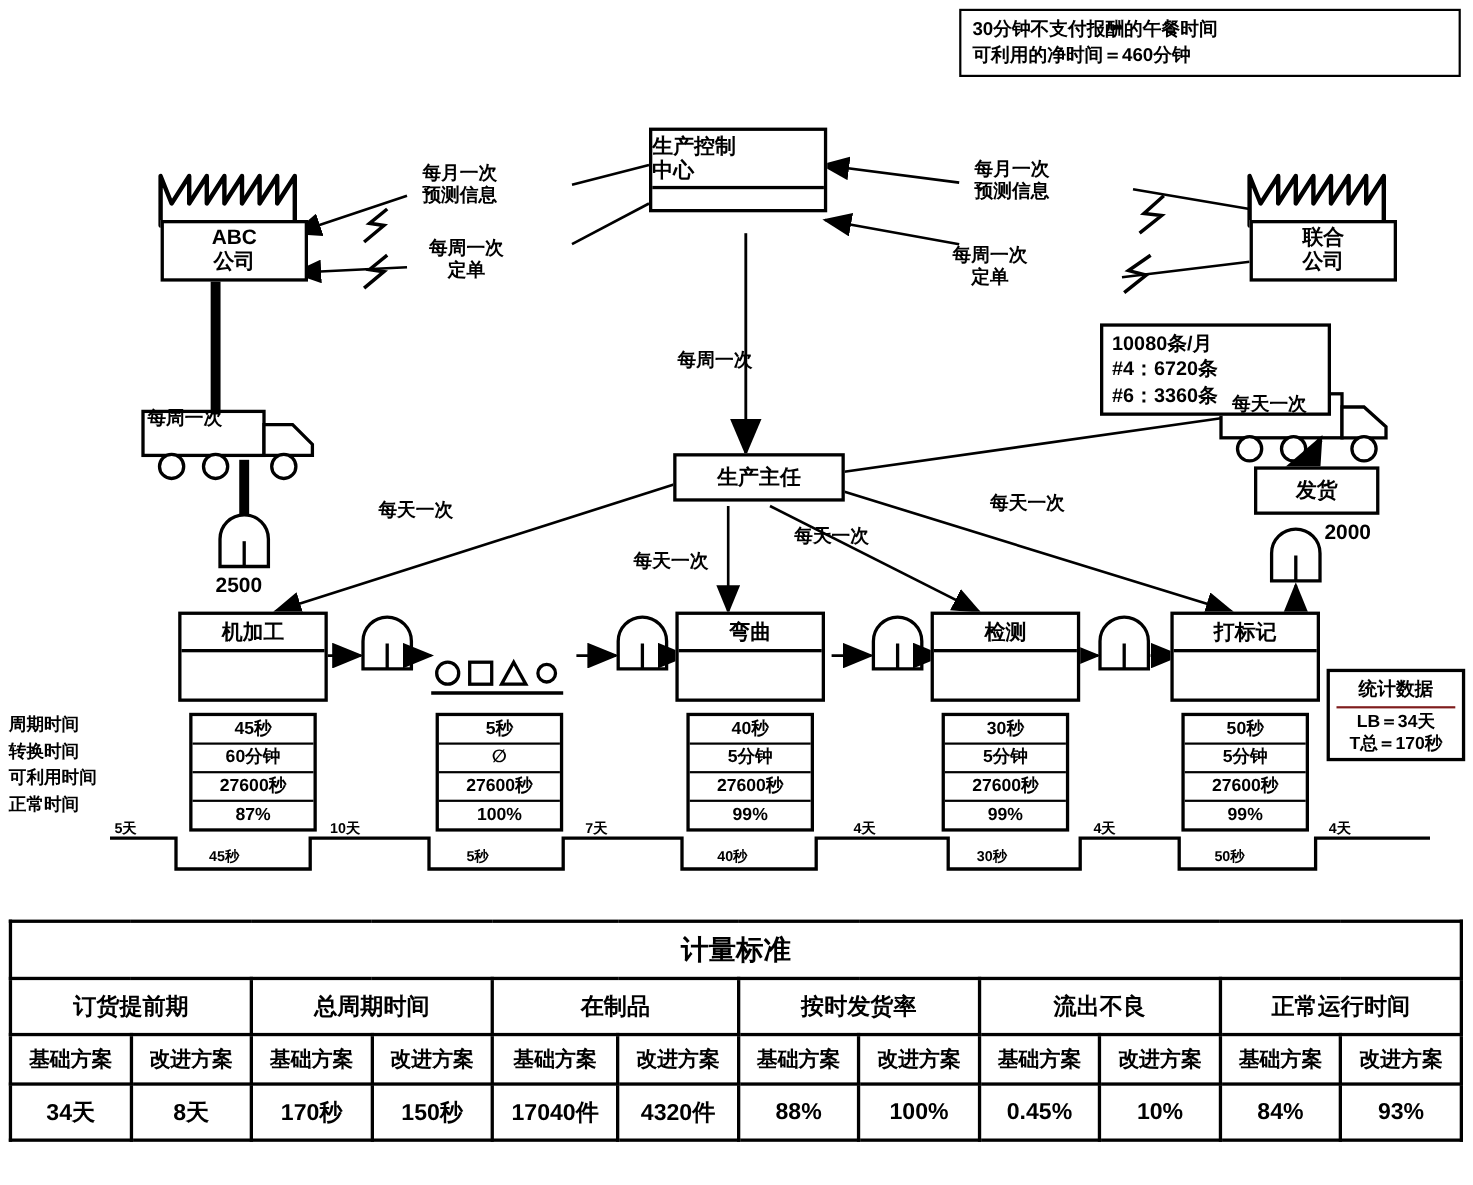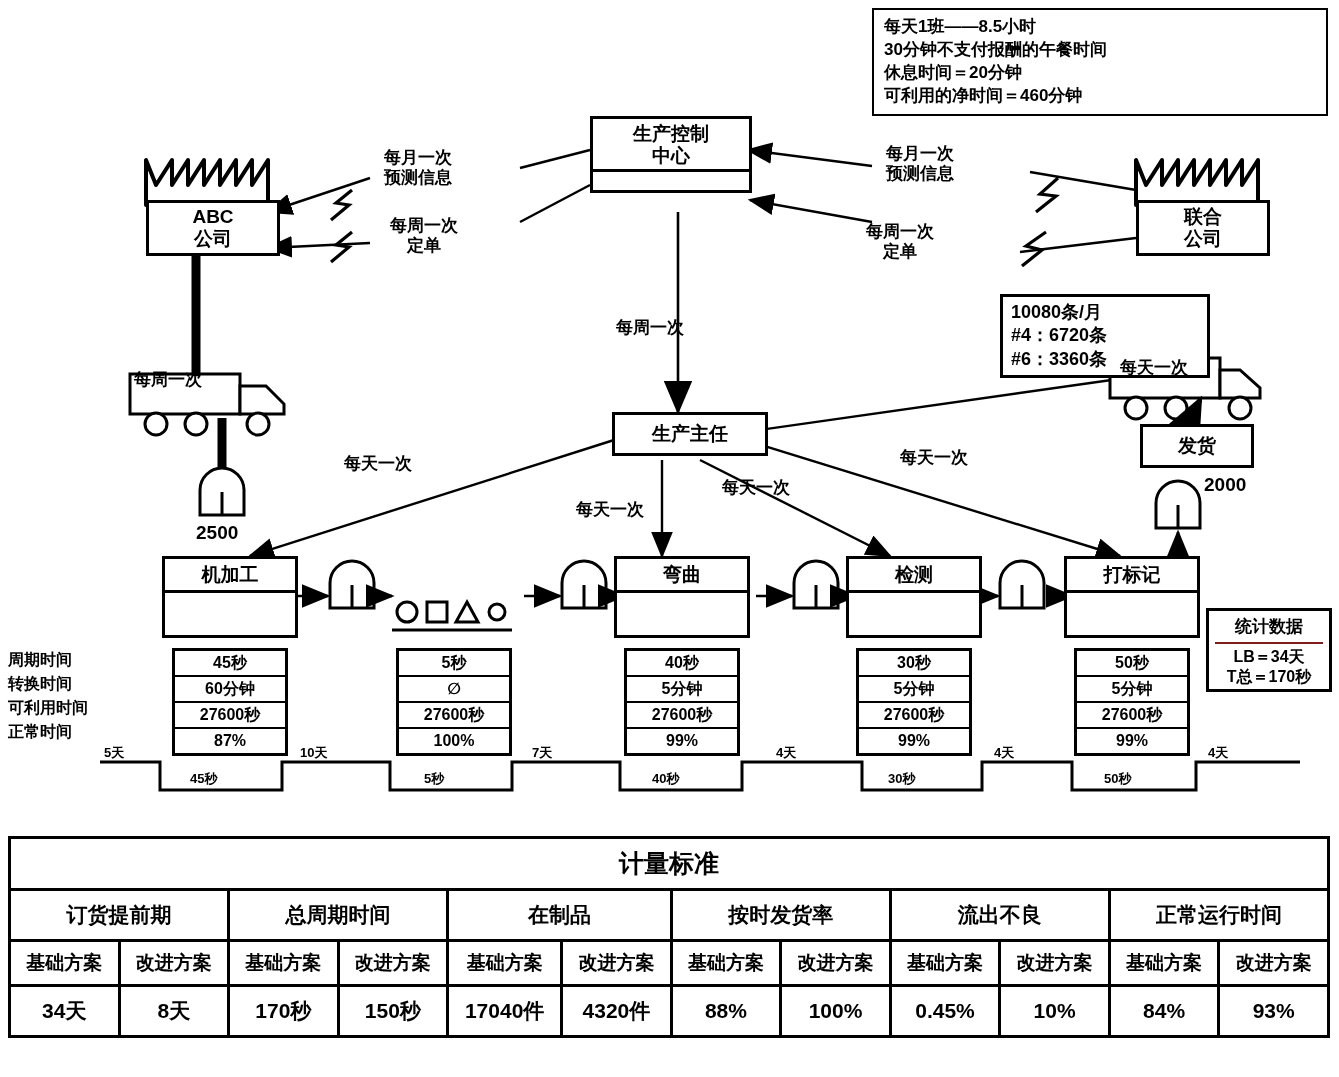--- a/index.html
+++ b/index.html
@@ -8,21 +8,21 @@
   .abs{position:absolute;}
   svg#wires{position:absolute;left:0;top:0;width:1339px;height:1077px;pointer-events:none;}
 
   
   .infobox{border:2px solid #000;padding:6px 10px;font-weight:bold;font-size:17px;line-height:1.35;background:#fff;}
 
   
   .factbox{border:3px solid #000;background:#fff;font-weight:bold;font-size:19px;text-align:center;line-height:1.15;padding:3px 6px;}
 
   
-  .pcbox{border:3px solid #000;background:#fff;font-weight:bold;font-size:19px;text-align:center;line-height:1.15;}
+  .pcbox{border:3px solid #000;background:#fff;font-weight:bold;font-size:19px;text-align:left;line-height:1.15;}
   .pcbox .inner{border-top:3px solid #000;height:18px;}
 
   .plainbox{border:3px solid #000;background:#fff;font-weight:bold;font-size:19px;text-align:center;padding:6px 10px;}
 
   .orderbox{border:3px solid #000;background:#fff;font-weight:bold;font-size:18px;line-height:1.3;padding:4px 8px;}
 
   .lbl{font-weight:bold;font-size:17px;line-height:1.2;text-align:center;white-space:nowrap;}
 
   
   .proc{position:absolute;width:130px;border:3px solid #000;background:#fff;}
@@ -177,23 +177,21 @@
       <circle cx="497" cy="612" r="8"></circle>
       <line x1="392" y1="630" x2="512" y2="630" stroke-width="3"></line>
     </g>
 
     <g stroke="#000" stroke-width="3" fill="none">
       <path d="M100,762 L160,762 L160,790 L282,790 L282,762 L390,762 L390,790 L512,790 L512,762 L620,762 L620,790 L742,790 L742,762 L862,762 L862,790 L982,790 L982,762 L1072,762 L1072,790 L1196,790 L1196,762 L1300,762"></path>
     </g>
   </svg>
 
   <div class="abs infobox" style="left:872px;top:8px;width:432px;">
-    <div>每天1班——8.5小时</div>
     <div>30分钟不支付报酬的午餐时间</div>
-    <div>休息时间＝20分钟</div>
     <div>可利用的净时间＝460分钟</div>
   </div>
 
   <div class="abs factbox" style="left:146px;top:200px;width:116px;">
     <div>ABC</div>
     <div>公司</div>
   </div>
 
   <div class="abs factbox" style="left:1136px;top:200px;width:116px;text-align:center;">
     <div>联合</div>

